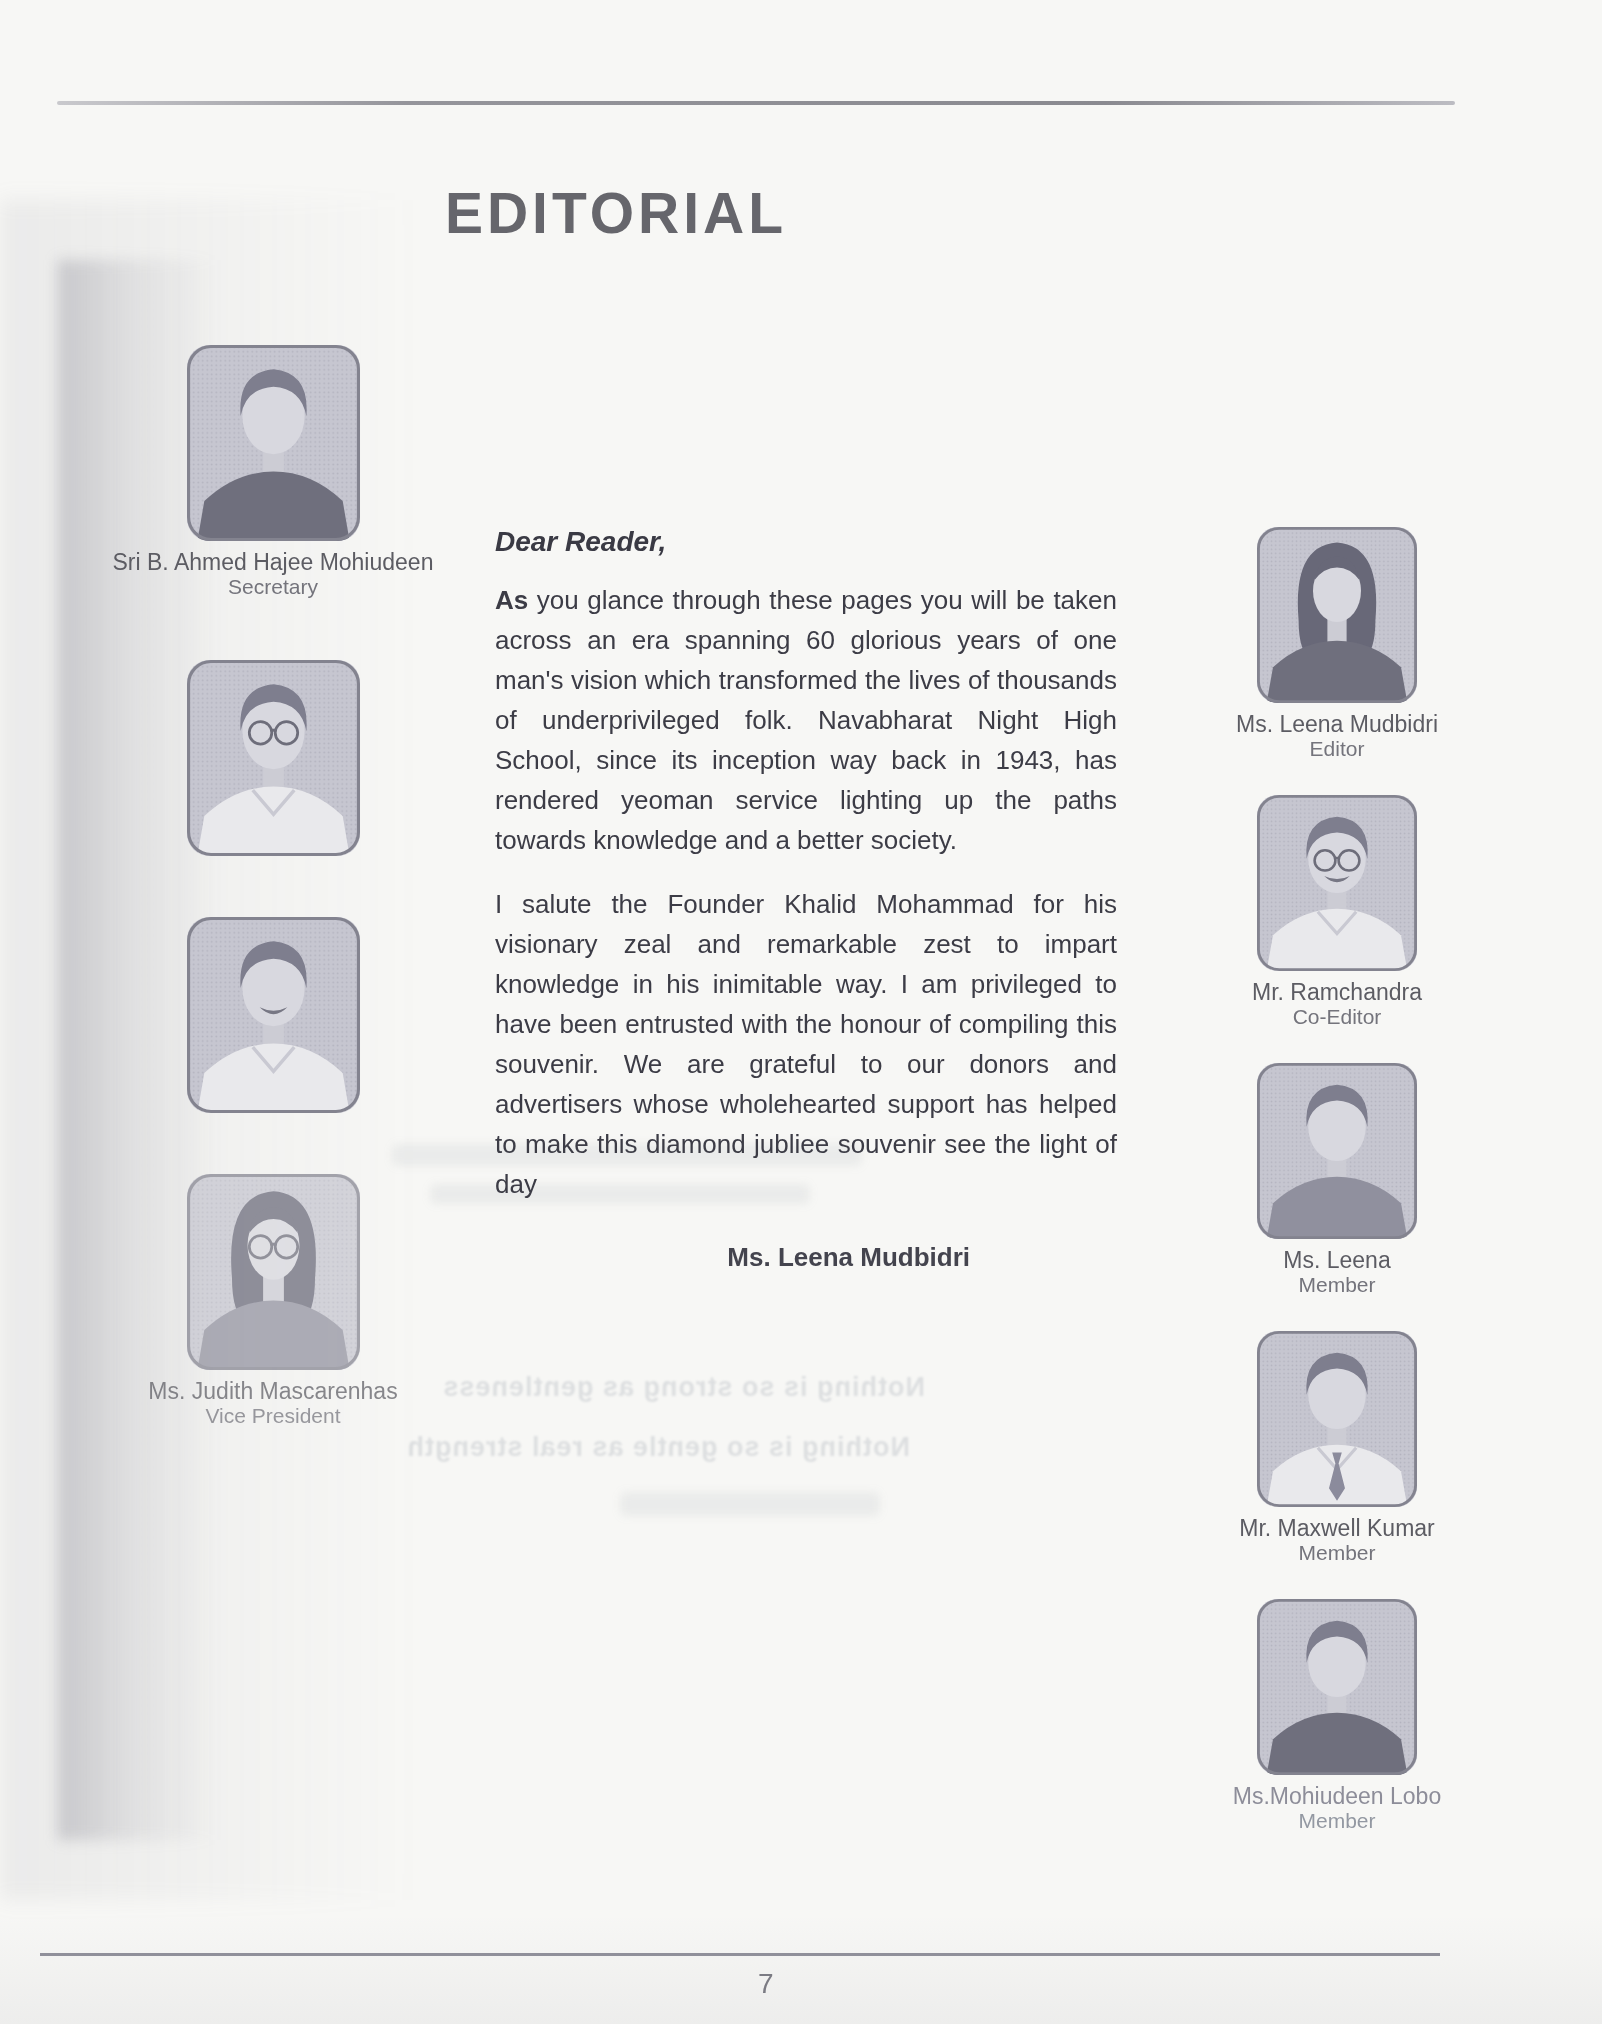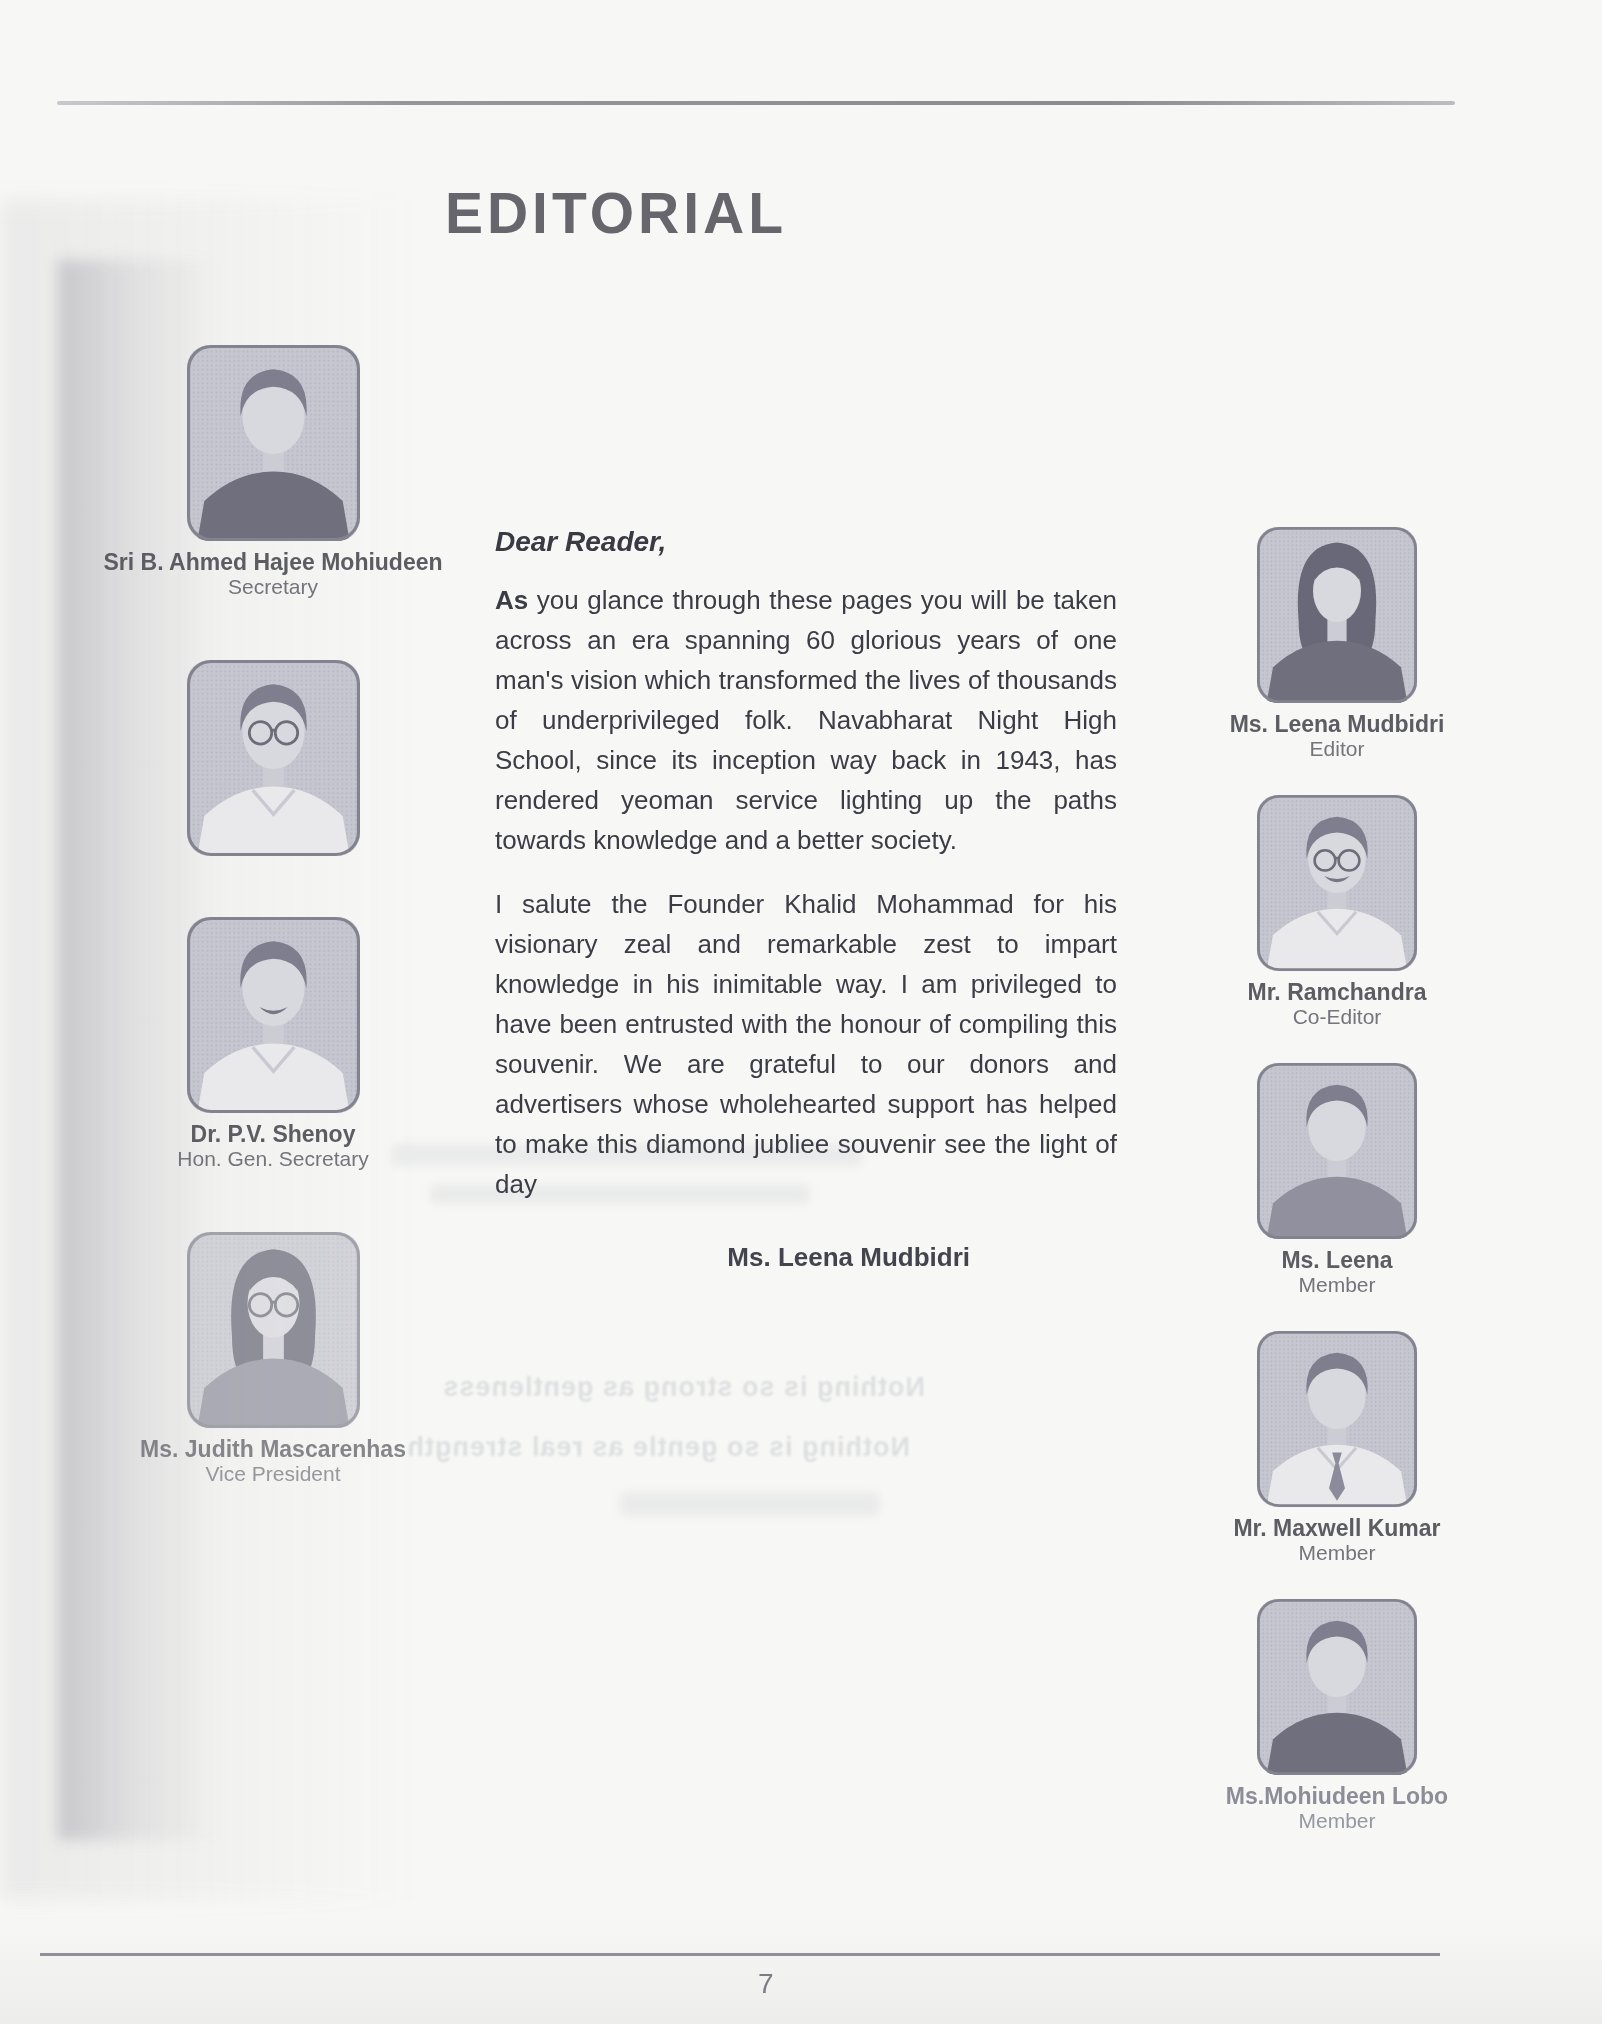--- a/index.html
+++ b/index.html
@@ -44,21 +44,21 @@
   .left-col{left:100px;top:345px;width:346px;}
   .right-col{left:1162px;top:527px;width:350px;}
   .person-card{margin:0 0 61px 0;display:flex;flex-direction:column;align-items:center;}
   .right-col .person-card{margin-bottom:34px;}
   .person-card.faded{opacity:0.72;}
   .photo{display:block;}
   .left-col .photo{width:173px;height:196px;}
   .right-col .photo{width:160px;height:176px;}
   .photo svg{display:block;width:100%;height:100%;}
   figcaption{margin-top:8px;text-align:center;width:100%;}
-  .name{font-size:23px;font-weight:bold;color:#5c5c63;line-height:26px;white-space:nowrap;}
+  .name{font-size:23px;font-weight:normal;color:#5c5c63;line-height:26px;white-space:nowrap;}
   .role{font-size:21px;color:#74747c;line-height:24px;}
   .person-card.muted .name{color:#8d8d99;}
   .person-card.muted .role{color:#9398a2;}
   
   .editorial{position:absolute;left:495px;top:526px;width:622px;color:#3c3c46;}
   .salutation{font-style:italic;font-weight:bold;font-size:28px;margin:0 0 22px 0;color:#3a3a44;}
   .body-para{font-size:26px;line-height:40px;text-align:justify;margin:0 0 24px 0;}
   .signature{font-size:26px;font-weight:bold;text-align:right;padding-right:147px;margin-top:38px;color:#44444e;}
   
   .ghost-line{
@@ -166,24 +166,20 @@
               <rect x="44" y="56" width="12" height="19" fill="#ccccd4"></rect>
               <path d="M6,113 L10,90 Q28,73 50,73 Q72,73 90,90 L94,113 Z" fill="#e9e9ec"></path>
               <path d="M38,75 L50,89 L62,75" fill="none" stroke="#c9c9d2" stroke-width="2"></path>
               <ellipse cx="50" cy="41" rx="18" ry="22" fill="#d8d8df"></ellipse>
               <path d="M31,41 Q29,16 50,14 Q71,16 69,41 Q66,25 50,24 Q34,25 31,41 Z" fill="#7e7e8e"></path>
               <path d="M42,52 Q50,56 58,52 Q50,60 42,52 Z" fill="#777784"></path>
             </g>
             <rect x="0.9" y="0.9" width="98.2" height="111.2" rx="13" fill="none" stroke="#83838f" stroke-width="1.8"></rect>
           </svg>
         </div>
-    <figcaption>
-      <div class="name">Dr. P.V. Shenoy</div>
-      <div class="role">Hon. Gen. Secretary</div>
-    </figcaption>
   </figure>
 
   <figure class="person-card faded">
     <div class="photo">
           <svg viewBox="0 0 100 113" preserveAspectRatio="none" xmlns="http://www.w3.org/2000/svg" role="img">
             <defs>
               <pattern id="htL3" width="2.6" height="2.6" patternUnits="userSpaceOnUse">
                 <circle cx="1.3" cy="1.3" r="0.5" fill="#8e8e9e" opacity="0.35"></circle>
               </pattern>
               <clipPath id="cpL3">

